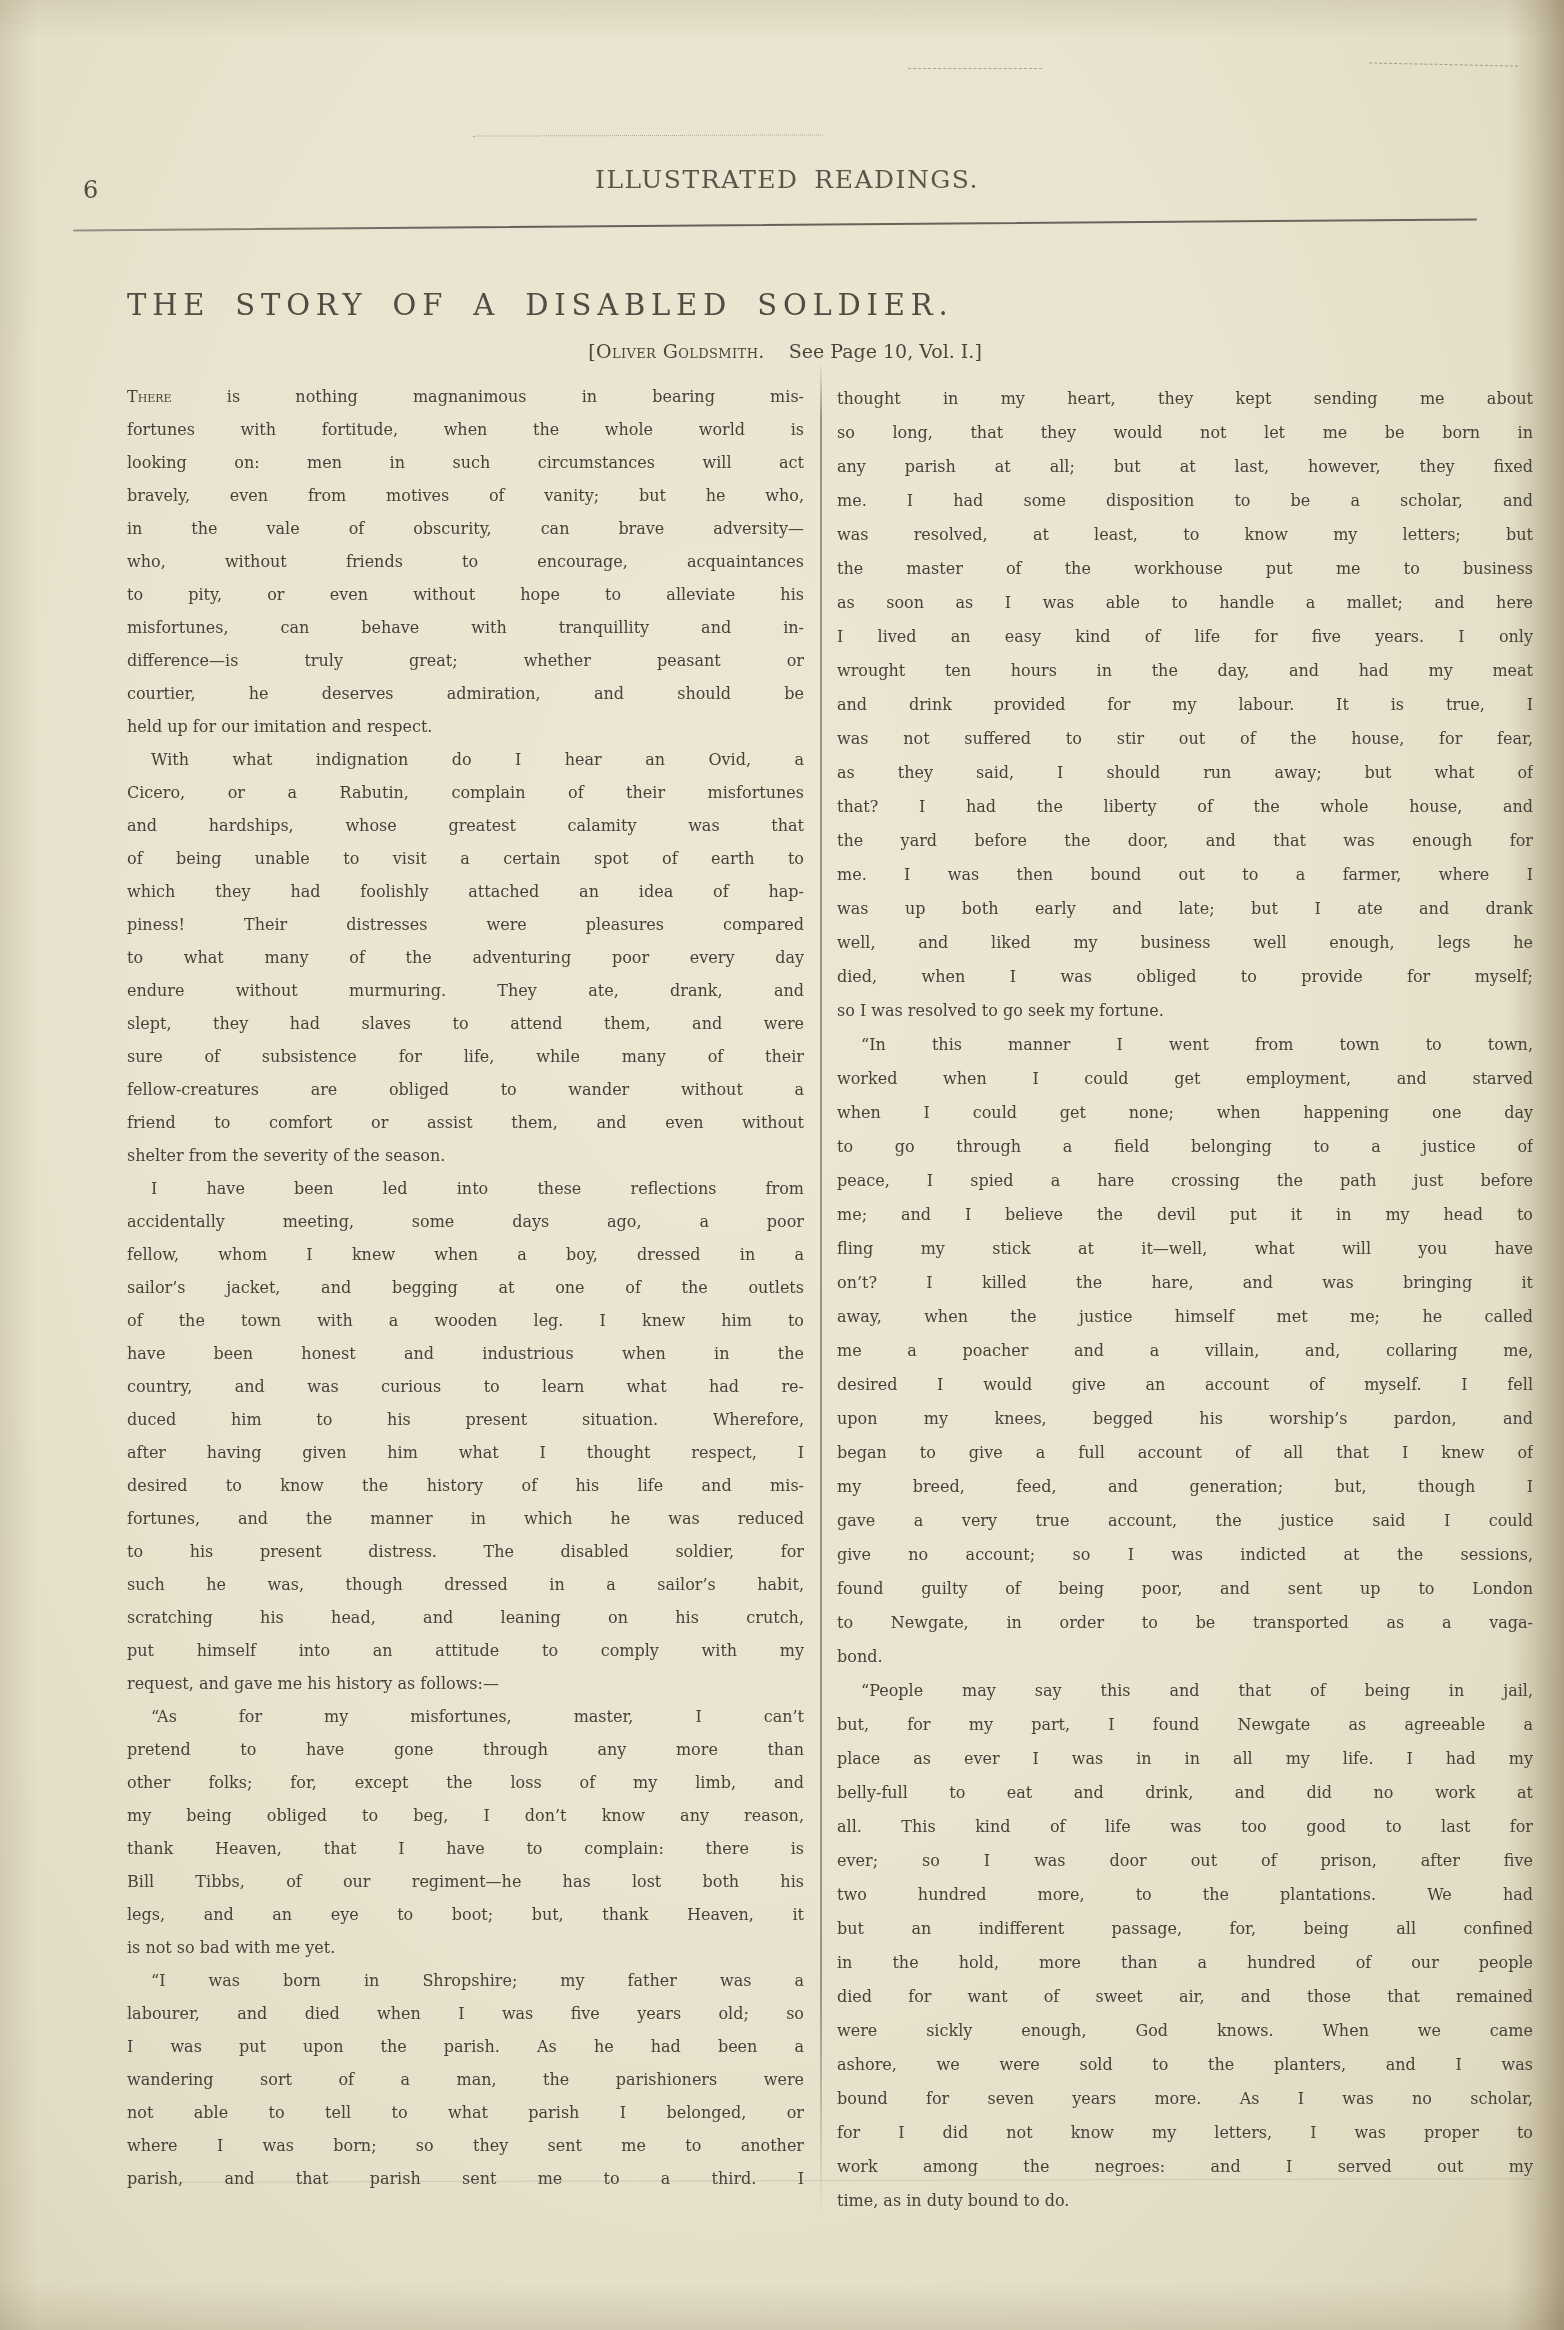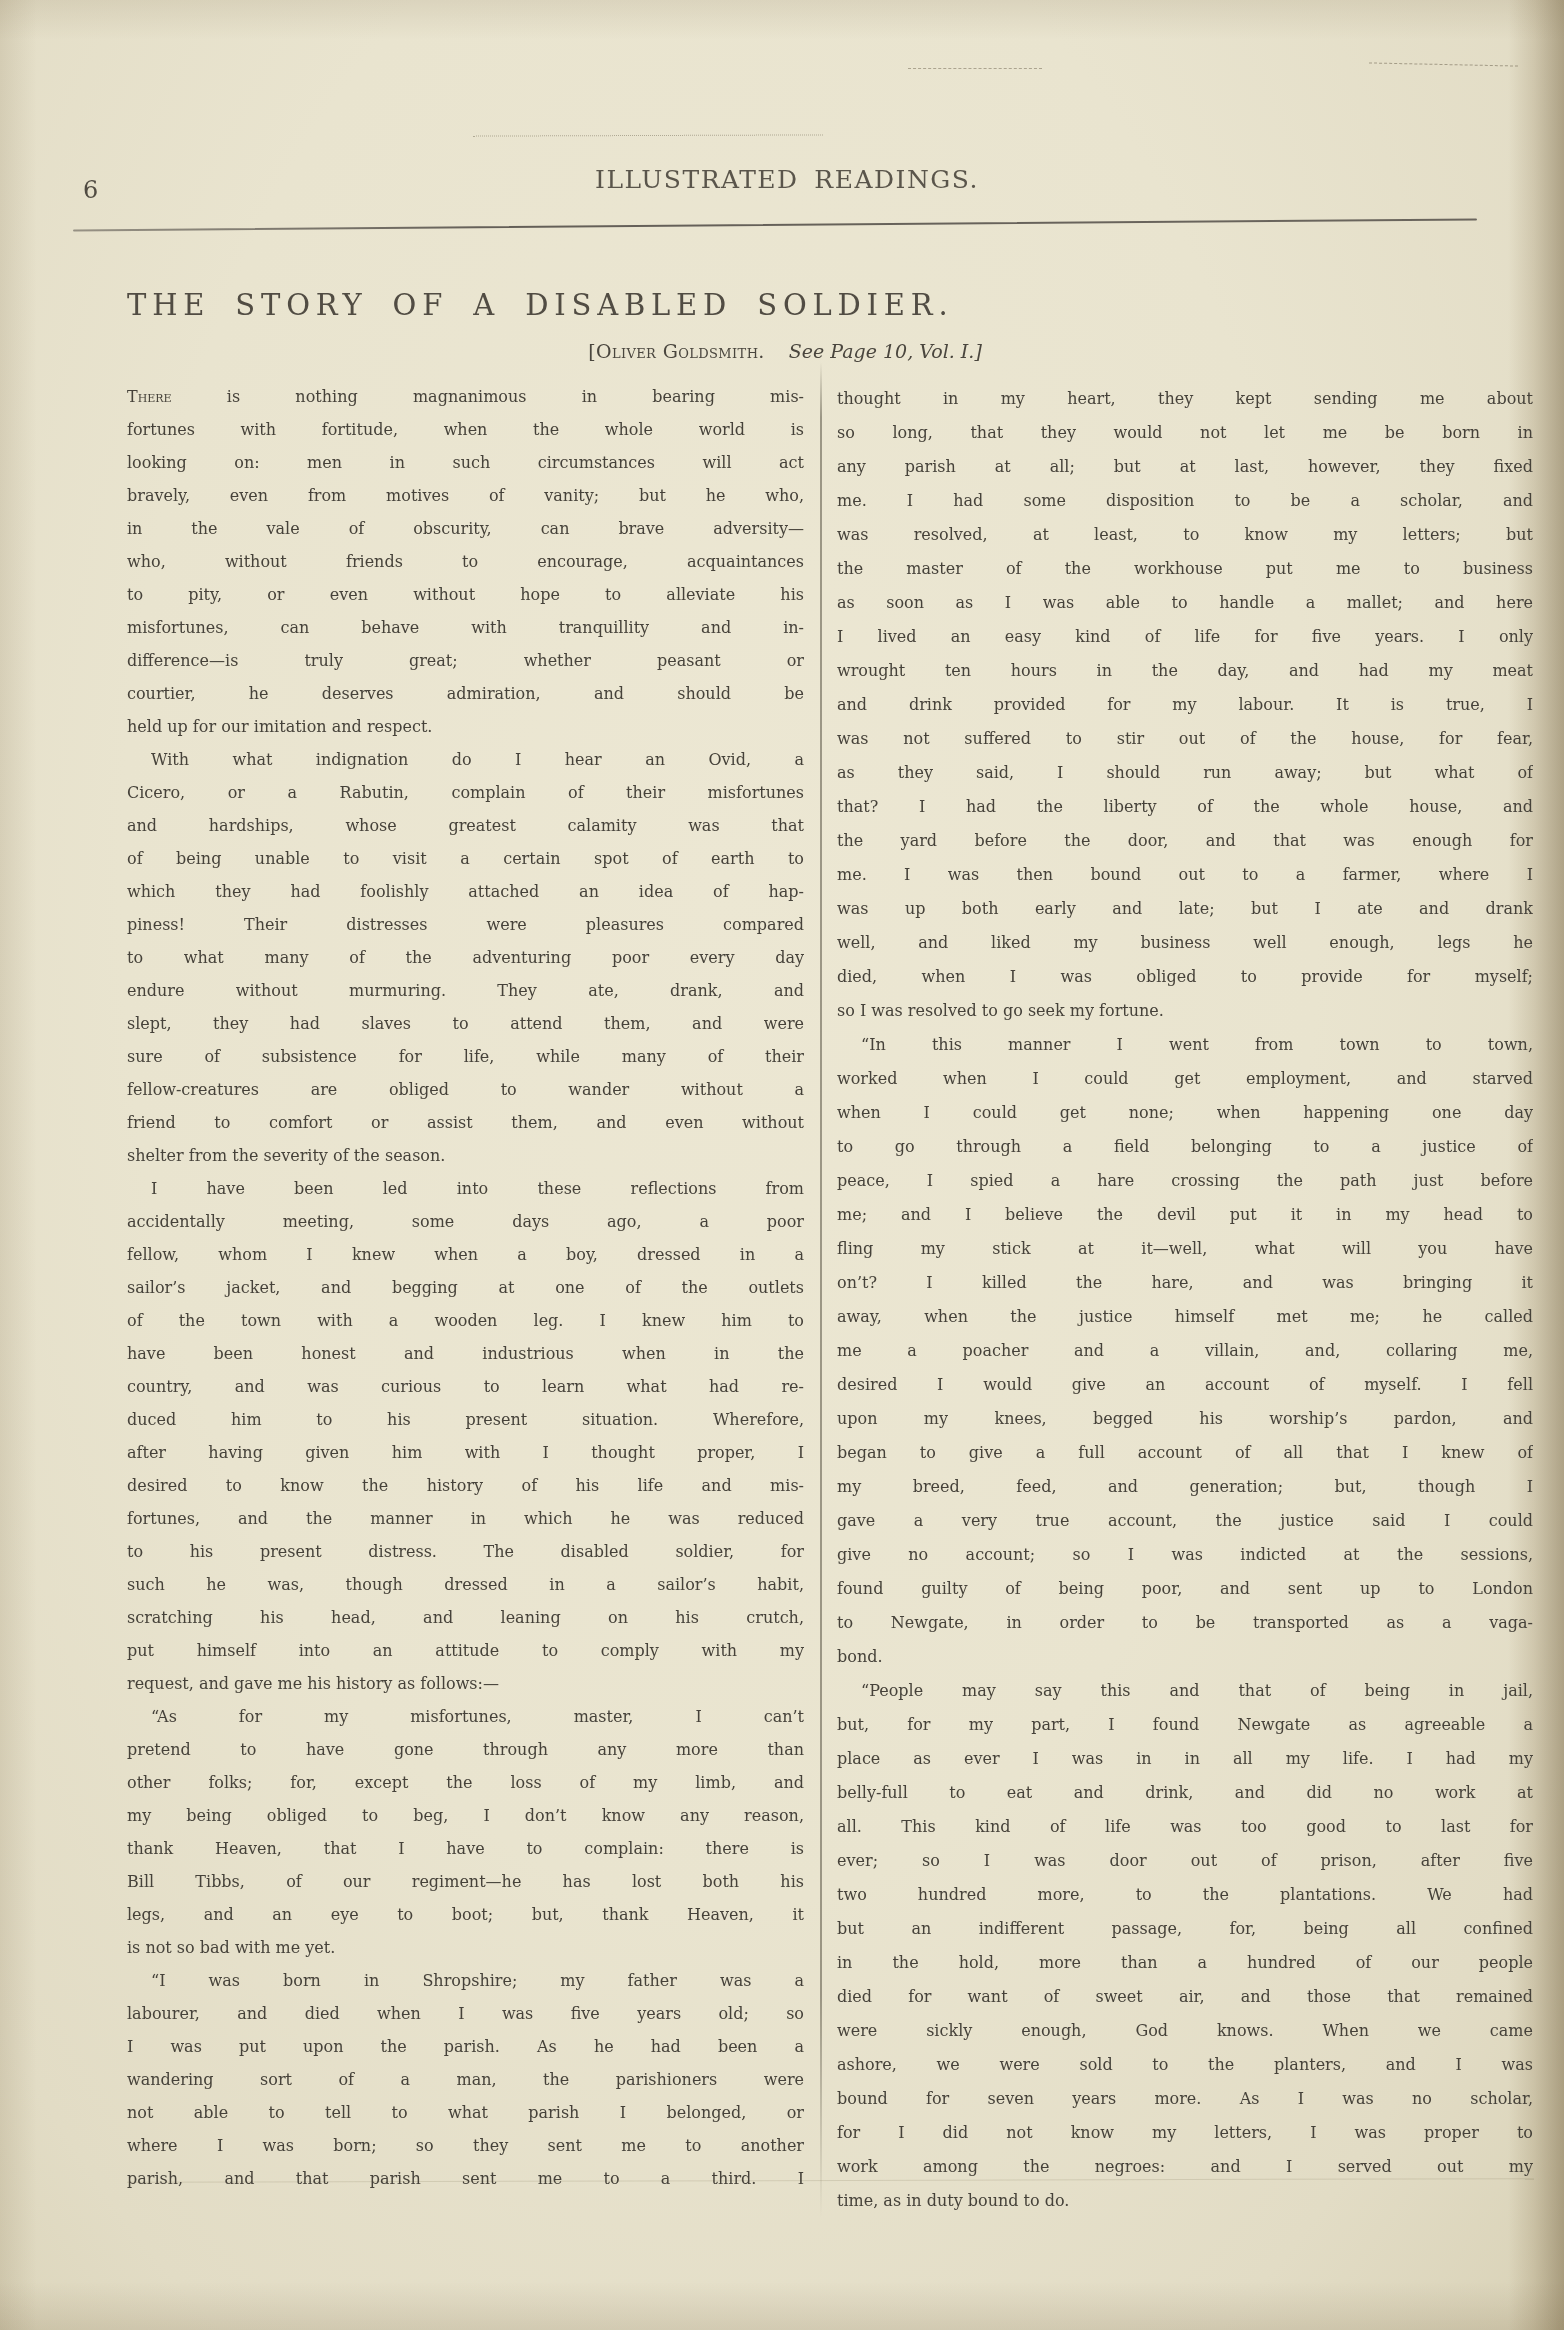--- a/index.html
+++ b/index.html
@@ -54,21 +54,21 @@
   .article-title {
     position: absolute; left: 127px; top: 288px; width: 1316px;
     text-align: left; font-size: 29px; font-weight: normal; margin: 0;
     letter-spacing: 0.2em; word-spacing: 0.35em; color: #514c43;
   }
   .byline {
     position: absolute; left: 127px; top: 340px; width: 1316px;
     text-align: center; font-size: 19px; color: #4a463e;
   }
   .byline .author { font-variant: small-caps; letter-spacing: 0.02em; }
-  .byline .ref { font-style: italic; margin-left: 24px; margin-top: 8px; }
+  .byline .ref { margin-left: 24px; margin-top: 8px; }
 
   .column { position: absolute; font-size: 16px; }
   .col-left  { left: 127px;  top: 380px; width: 677px; --lh: 33px; }
   .col-right { left: 837px; top: 382px; width: 696px; --lh: 34px; }
 
   .para { margin: 0; }
   .tline {
     text-align: justify;
     text-align-last: justify;
     line-height: var(--lh, 33px);
@@ -144,21 +144,21 @@
       </div>
       <div class="para">
         <div class="tline indent">I have been led into these reflections from</div>
         <div class="tline">accidentally meeting, some days ago, a poor</div>
         <div class="tline">fellow, whom I knew when a boy, dressed in a</div>
         <div class="tline">sailor’s jacket, and begging at one of the outlets</div>
         <div class="tline">of the town with a wooden leg.  I knew him to</div>
         <div class="tline">have been honest and industrious when in the</div>
         <div class="tline">country, and was curious to learn what had re-</div>
         <div class="tline">duced him to his present situation.  Wherefore,</div>
-        <div class="tline">after having given him with I thought proper, I</div>
+        <div class="tline">after having given him what I thought respect, I</div>
         <div class="tline">desired to know the history of his life and mis-</div>
         <div class="tline">fortunes, and the manner in which he was reduced</div>
         <div class="tline">to his present distress.  The disabled soldier, for</div>
         <div class="tline">such he was, though dressed in a sailor’s habit,</div>
         <div class="tline">scratching his head, and leaning on his crutch,</div>
         <div class="tline">put himself into an attitude to comply with my</div>
         <div class="tline endline">request, and gave me his history as follows:—</div>
       </div>
       <div class="para">
         <div class="tline indent">“As for my misfortunes, master, I can’t</div>

